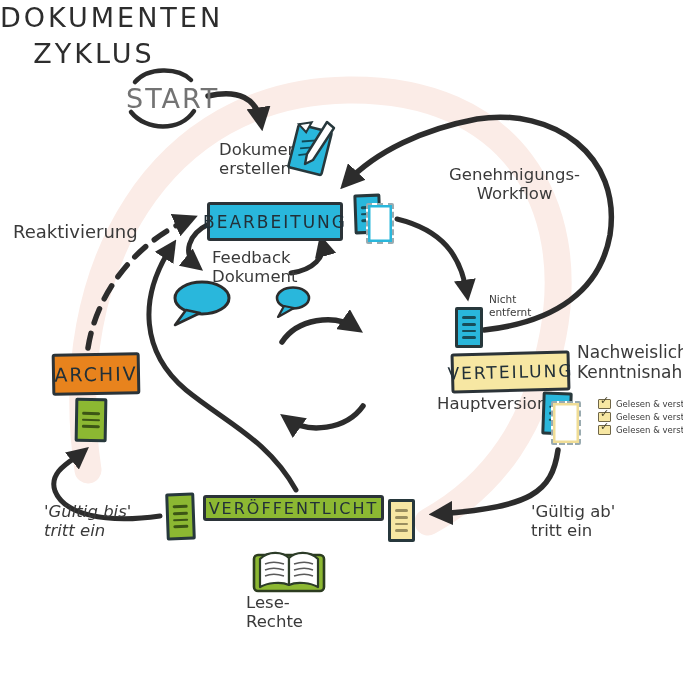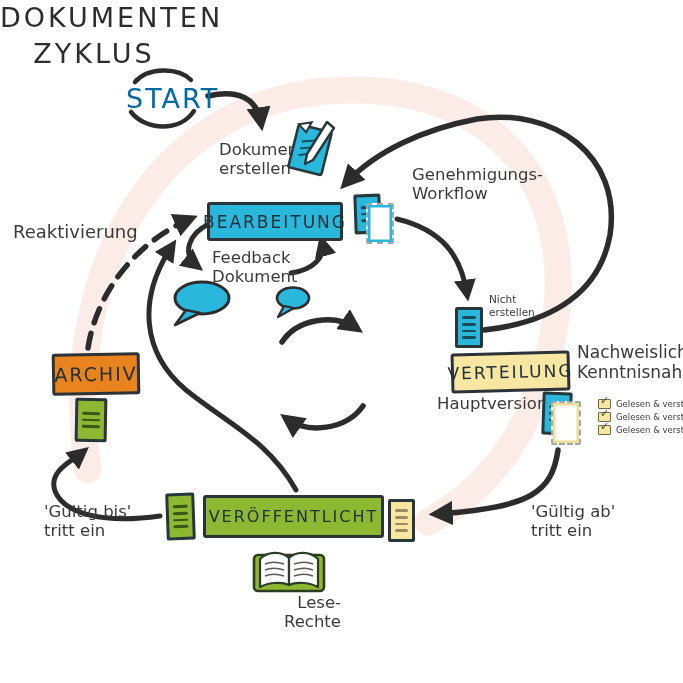--- a/index.html
+++ b/index.html
@@ -6,36 +6,36 @@
   #canvas{position:relative;width:683px;height:683px;overflow:hidden;
           font-family:"DejaVu Sans",sans-serif;color:#333;}
   svg{position:absolute;left:0;top:0;}
   .layer{pointer-events:none;}
   
   .stage{position:absolute;box-sizing:border-box;border:3px solid #2b3338;border-radius:3px;
          display:flex;align-items:center;justify-content:center;
          font-size:17px;letter-spacing:2px;color:#223038;white-space:nowrap;z-index:3;}
   #box-bearbeitung{left:207px;top:202px;width:136px;height:39px;background:#29b7dc;}
   #box-verteilung{left:451px;top:352px;width:119px;height:40px;background:#f7e7a3;transform:rotate(-1.5deg);}
-  #box-veroeff{left:203px;top:495px;width:181px;height:43px;background:#8cb832;font-size:16px;}
+  #box-veroeff{left:203px;top:495px;width:181px;height:26px;background:#8cb832;font-size:16px;}
   #box-archiv{left:52px;top:353px;width:88px;height:42px;background:#e8831d;transform:rotate(-1deg);font-size:19px;}
   
   .ann{position:absolute;white-space:pre-line;font-size:16.5px;line-height:1.15;color:#3a3a3a;z-index:3;}
-  #start-label{left:126px;top:83px;font-size:27px;letter-spacing:2px;color:#0369a1;}
+  #start-label{left:126px;top:83px;font-size:27px;letter-spacing:2px;color:#737373;}
   #lbl-dok-erstellen{left:219px;top:141px;}
-  #lbl-genehmigung{left:412px;top:166px;}
+  #lbl-genehmigung{left:449px;top:166px;text-align:center;}
   #lbl-bearbrechte{left:472px;top:232px;}
   #lbl-nicht{left:489px;top:293px;font-size:10.5px;line-height:1.25;}
   #lbl-feedback{left:212px;top:249px;}
   #lbl-hauptversion{left:437px;top:395px;}
   #lbl-nachweis{left:577px;top:343px;font-size:17px;}
   #lbl-gueltig-ab{left:531px;top:503px;}
-  #lbl-gueltig-bis{left:44px;top:503px;}
+  #lbl-gueltig-bis{left:44px;top:503px;font-style:italic;}
   #lbl-reaktivierung{left:13px;top:196px;font-size:18px;margin-top:26px;}
-  #lbl-lese{left:246px;top:594px;width:95px;text-align:right;}
+  #lbl-lese{left:246px;top:594px;width:95px;text-align:left;}
   #title{left:227px;top:334px;width:188px;text-align:center;font-size:27px;
          letter-spacing:3px;line-height:1.35;color:#2d2d2d;white-space:pre-line;z-index:3;}
   
   .doc{position:absolute;box-sizing:border-box;border:3px solid #27383c;border-radius:2px;
        display:flex;flex-direction:column;justify-content:center;gap:4px;padding:4px;z-index:3;}
   .doc i{display:block;height:2.6px;background:rgba(18,48,52,.78);border-radius:2px;}
   .doc-cyan{background:#29b7dc;}
   .doc-green{background:#8cb832;}
   .doc-green i{background:rgba(34,52,12,.75);}
   .doc-cream{background:#f7e7a3;}
@@ -135,21 +135,21 @@
       <i></i>
       <i></i>
     </div>
   <div class="doc-dashed inner-cyan" id="doc-bearb-dashed"></div>
   <div class="ann" id="lbl-feedback">Feedback
 Dokument</div>
 
   <div class="ann" id="lbl-genehmigung">Genehmigungs-
 Workflow</div>
   <div class="ann" id="lbl-nicht">Nicht
-erstellen</div>
+entfernt</div>
   <div class="doc doc-cyan" id="doc-nicht">
       <i></i>
       <i></i>
       <i></i>
       <i></i>
     </div>
 
   <div class="stage" id="box-verteilung">
     <span>VERTEILUNG</span>
   </div>

